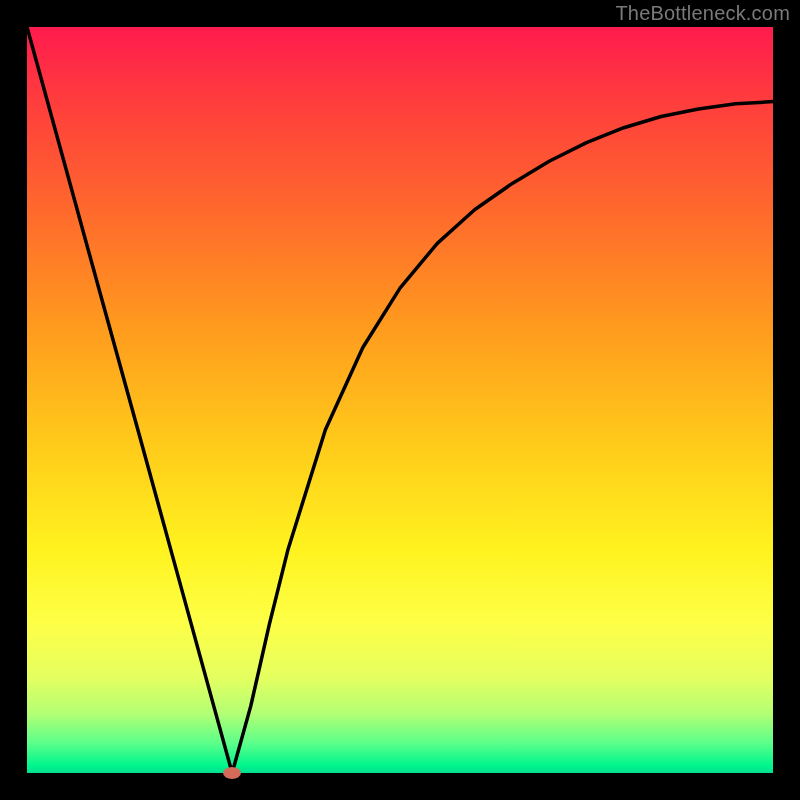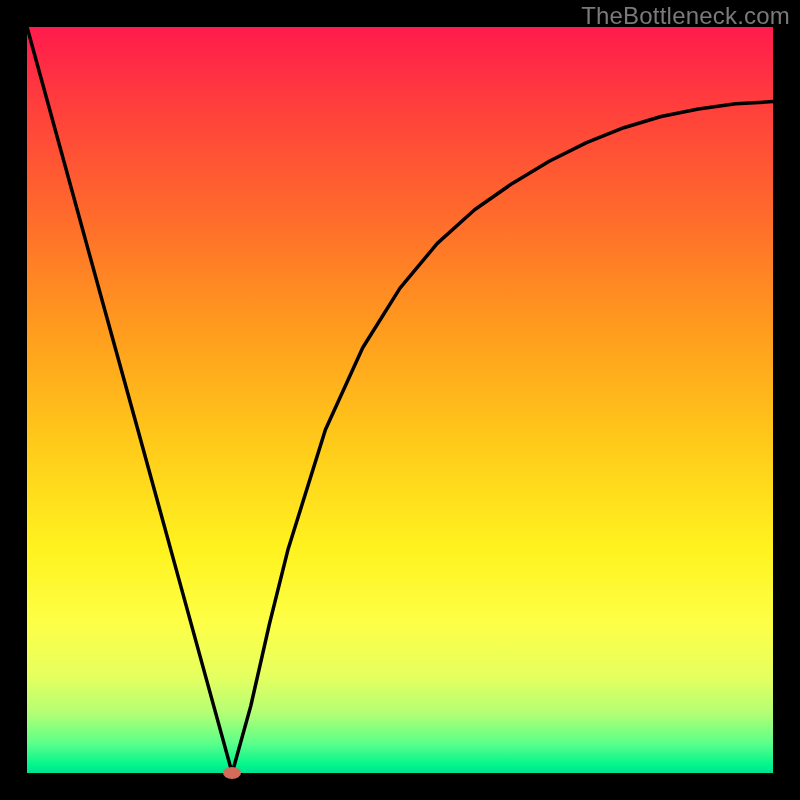--- a/index.html
+++ b/index.html
@@ -44,21 +44,21 @@
     height: 12px;
     border-radius: 50%;
     background: #d46a5a;
     transform: translate(-50%, -50%);
   }
   .watermark {
     position: absolute;
     top: 2px;
     right: 10px;
     color: #7a7a7a;
-    font-size: 24px;
+    font-size: 20px;
     font-weight: 500;
     letter-spacing: 0.2px;
   }
   svg.curve {
     position: absolute;
     left: 0;
     top: 0;
     width: 746px;
     height: 746px;
     overflow: visible;

